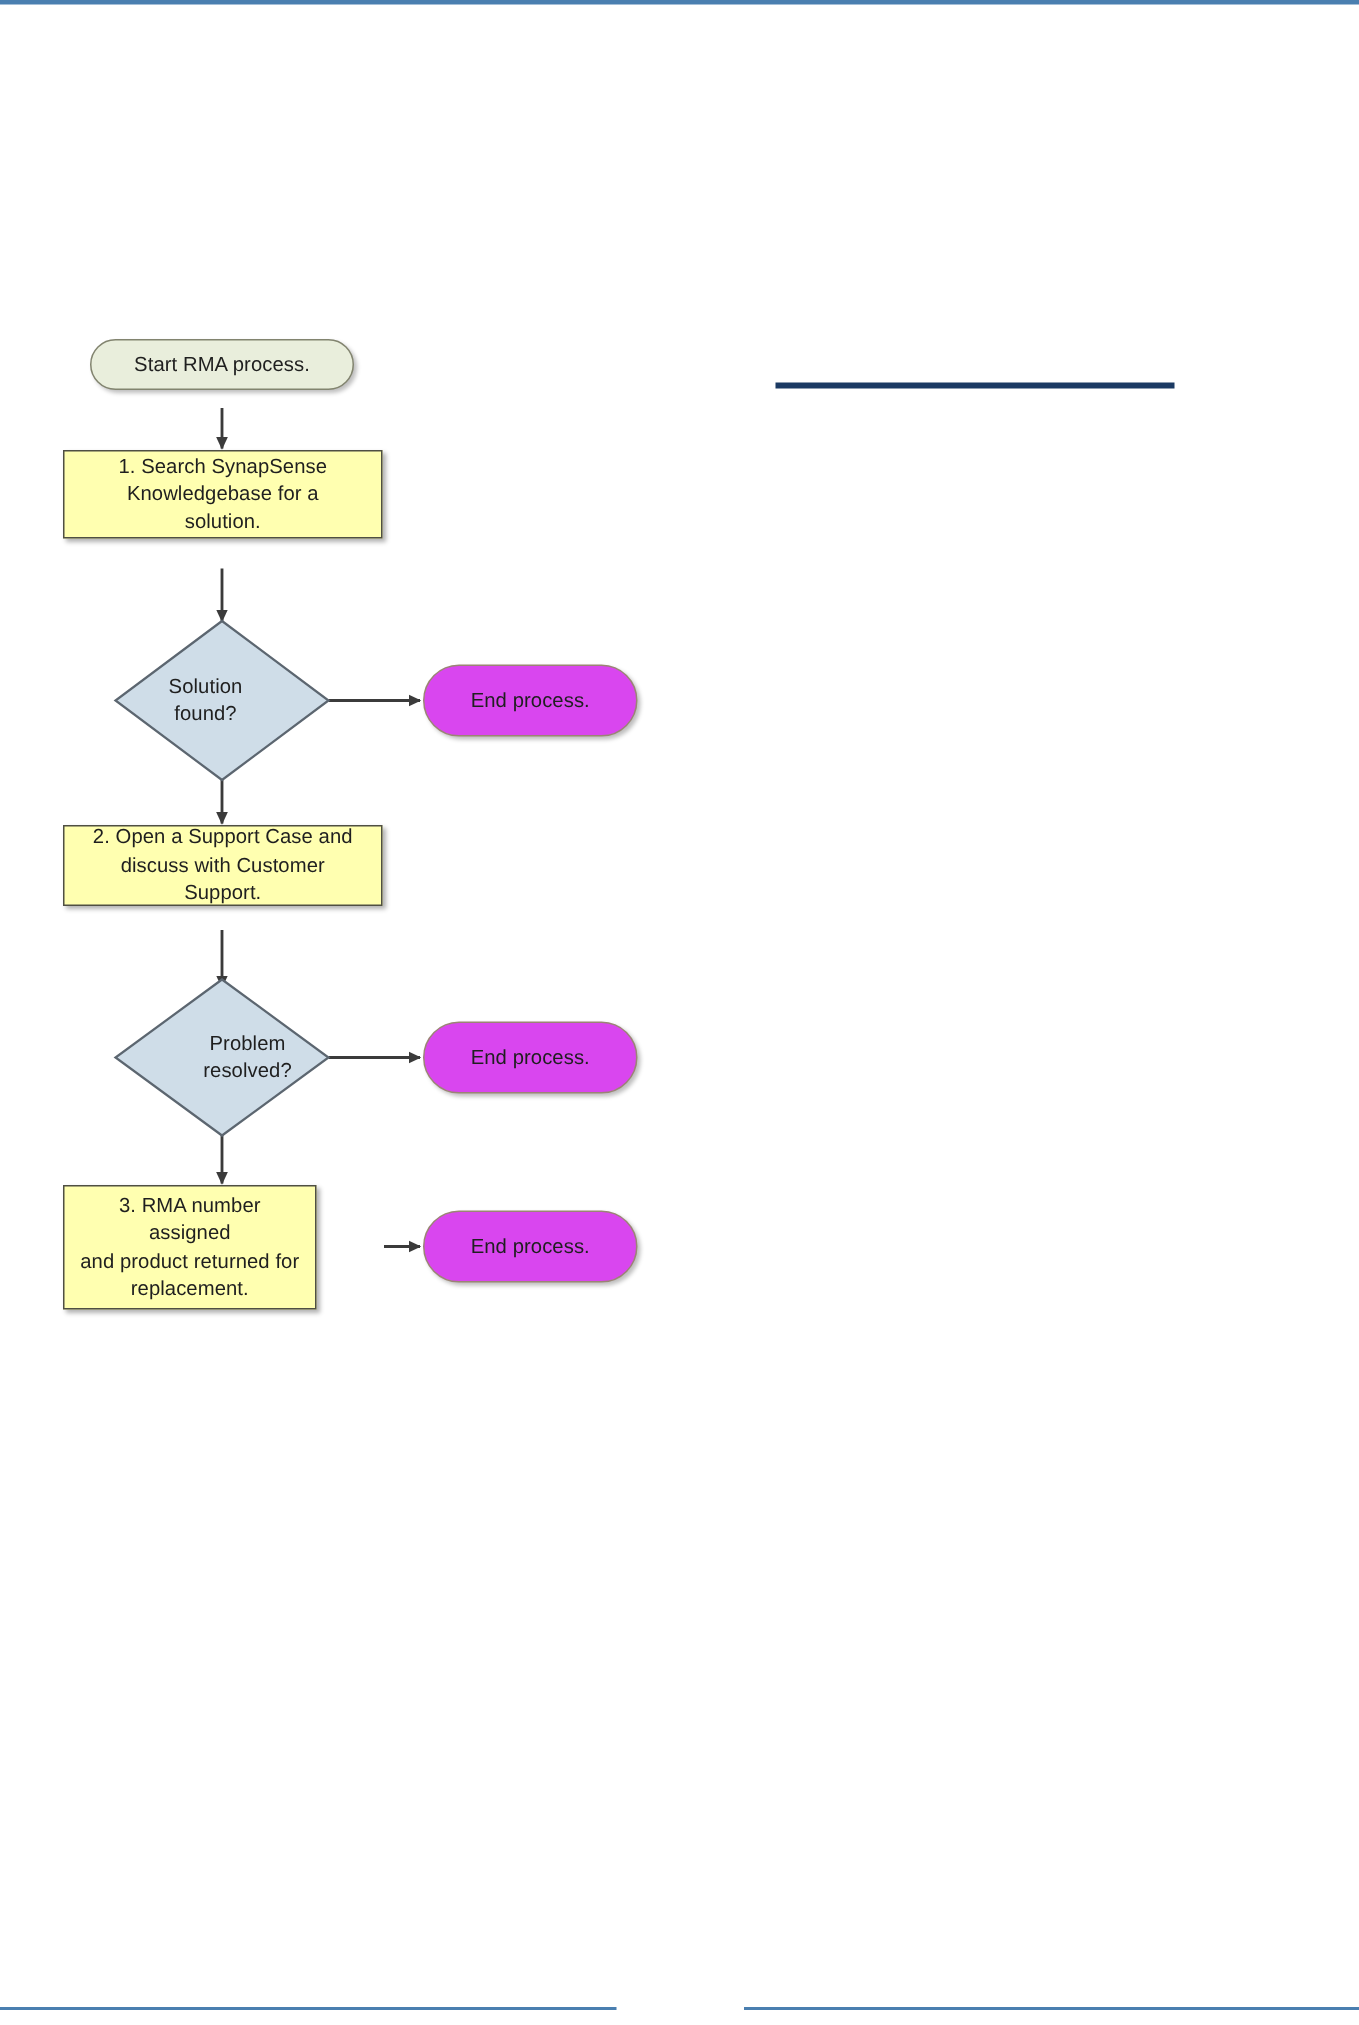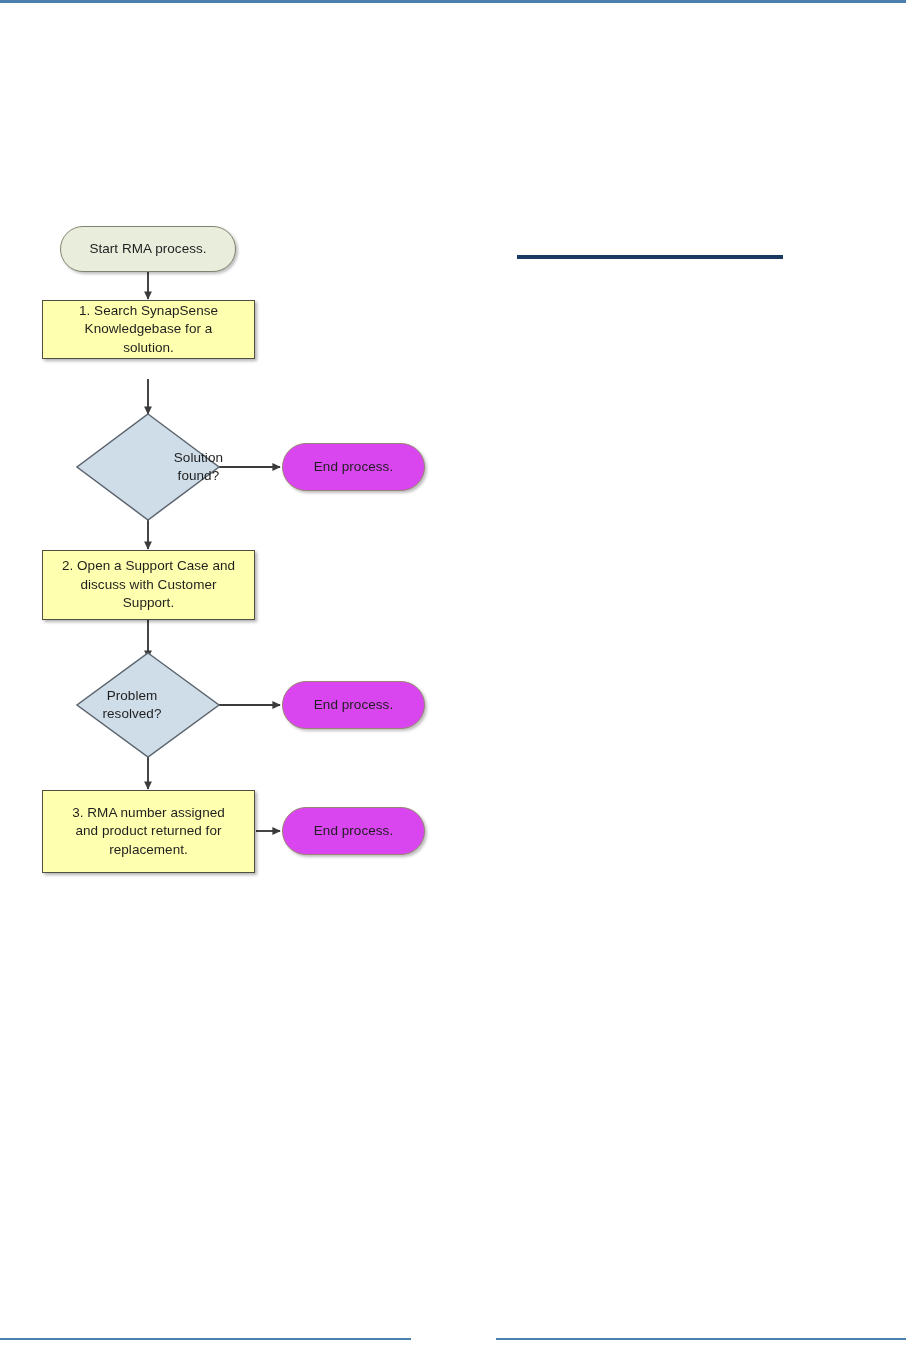--- a/index.html
+++ b/index.html
@@ -149,55 +149,55 @@
         <line x1="148" y1="752" x2="148" y2="789"></line>
         <line x1="256" y1="831" x2="280" y2="831"></line>
       </g>
 
       <g>
         <polygon points="148,414 219,467 148,520 77,467" fill="#cfdde8" stroke="#5c6670" stroke-width="1.5"></polygon>
         <polygon points="148,653 219,705 148,757 77,705" fill="#cfdde8" stroke="#5c6670" stroke-width="1.5"></polygon>
       </g>
     </svg>
 
-    <div class="node terminator start" style="left:60px; top:226px; width:176px; height:46px;">
+    <div class="node terminator start" style="left:60px; top:226px; width:176px; height:34px;">
       <span class="node-label">Start RMA process.</span>
     </div>
 
     <div class="node process" style="left:42px; top:300px; width:213px; height:59px;">
       <span class="node-label">1. Search SynapSense
 Knowledgebase for a
 solution.</span>
     </div>
 
-    <div class="node decision" style="left:90px; top:414px; width:142px; height:106px;justify-content:flex-end;">
+    <div class="node decision" style="left:66px; top:414px; width:142px; height:106px;">
       <span class="node-label">Solution
 found?</span>
     </div>
 
     <div class="node terminator end" style="left:282px; top:443px; width:143px; height:48px;">
       <span class="node-label">End process.</span>
     </div>
 
-    <div class="node process" style="left:42px; top:550px; width:213px; height:70px;text-align:center;">
+    <div class="node process" style="left:42px; top:550px; width:213px; height:54px;text-align:center;">
       <span class="node-label">2. Open a Support Case and
 discuss with Customer
 Support.</span>
     </div>
 
-    <div class="node decision" style="left:61px; top:653px; width:142px; height:104px;">
+    <div class="node decision" style="left:94px; top:653px; width:142px; height:104px;">
       <span class="node-label">Problem
 resolved?</span>
     </div>
 
     <div class="node terminator end" style="left:282px; top:681px; width:143px; height:48px;">
       <span class="node-label">End process.</span>
     </div>
 
-    <div class="node process" style="left:42px; top:790px; width:213px; height:83px;">
+    <div class="node process" style="left:42px; top:790px; width:169px; height:83px;">
       <span class="node-label">3. RMA number assigned
 and product returned for
 replacement.</span>
     </div>
 
     <div class="node terminator end" style="left:282px; top:807px; width:143px; height:48px;">
       <span class="node-label">End process.</span>
     </div>
 
   </div>

